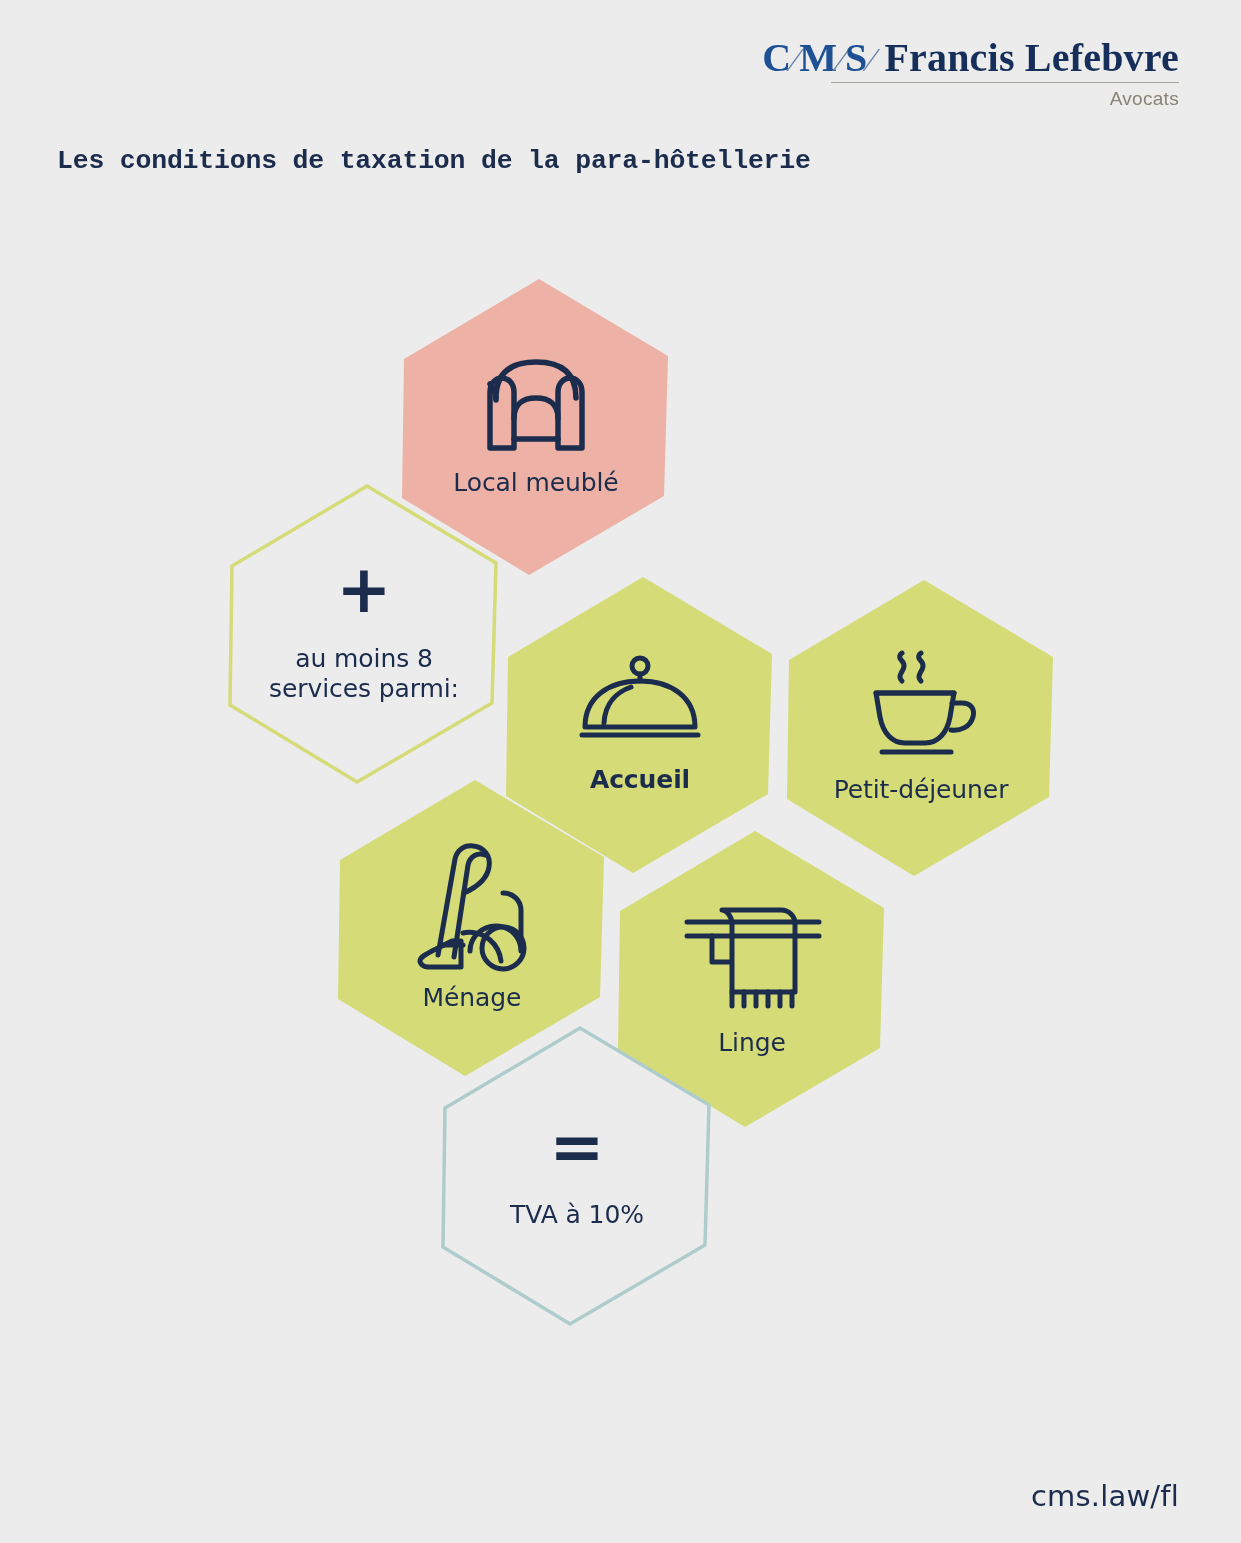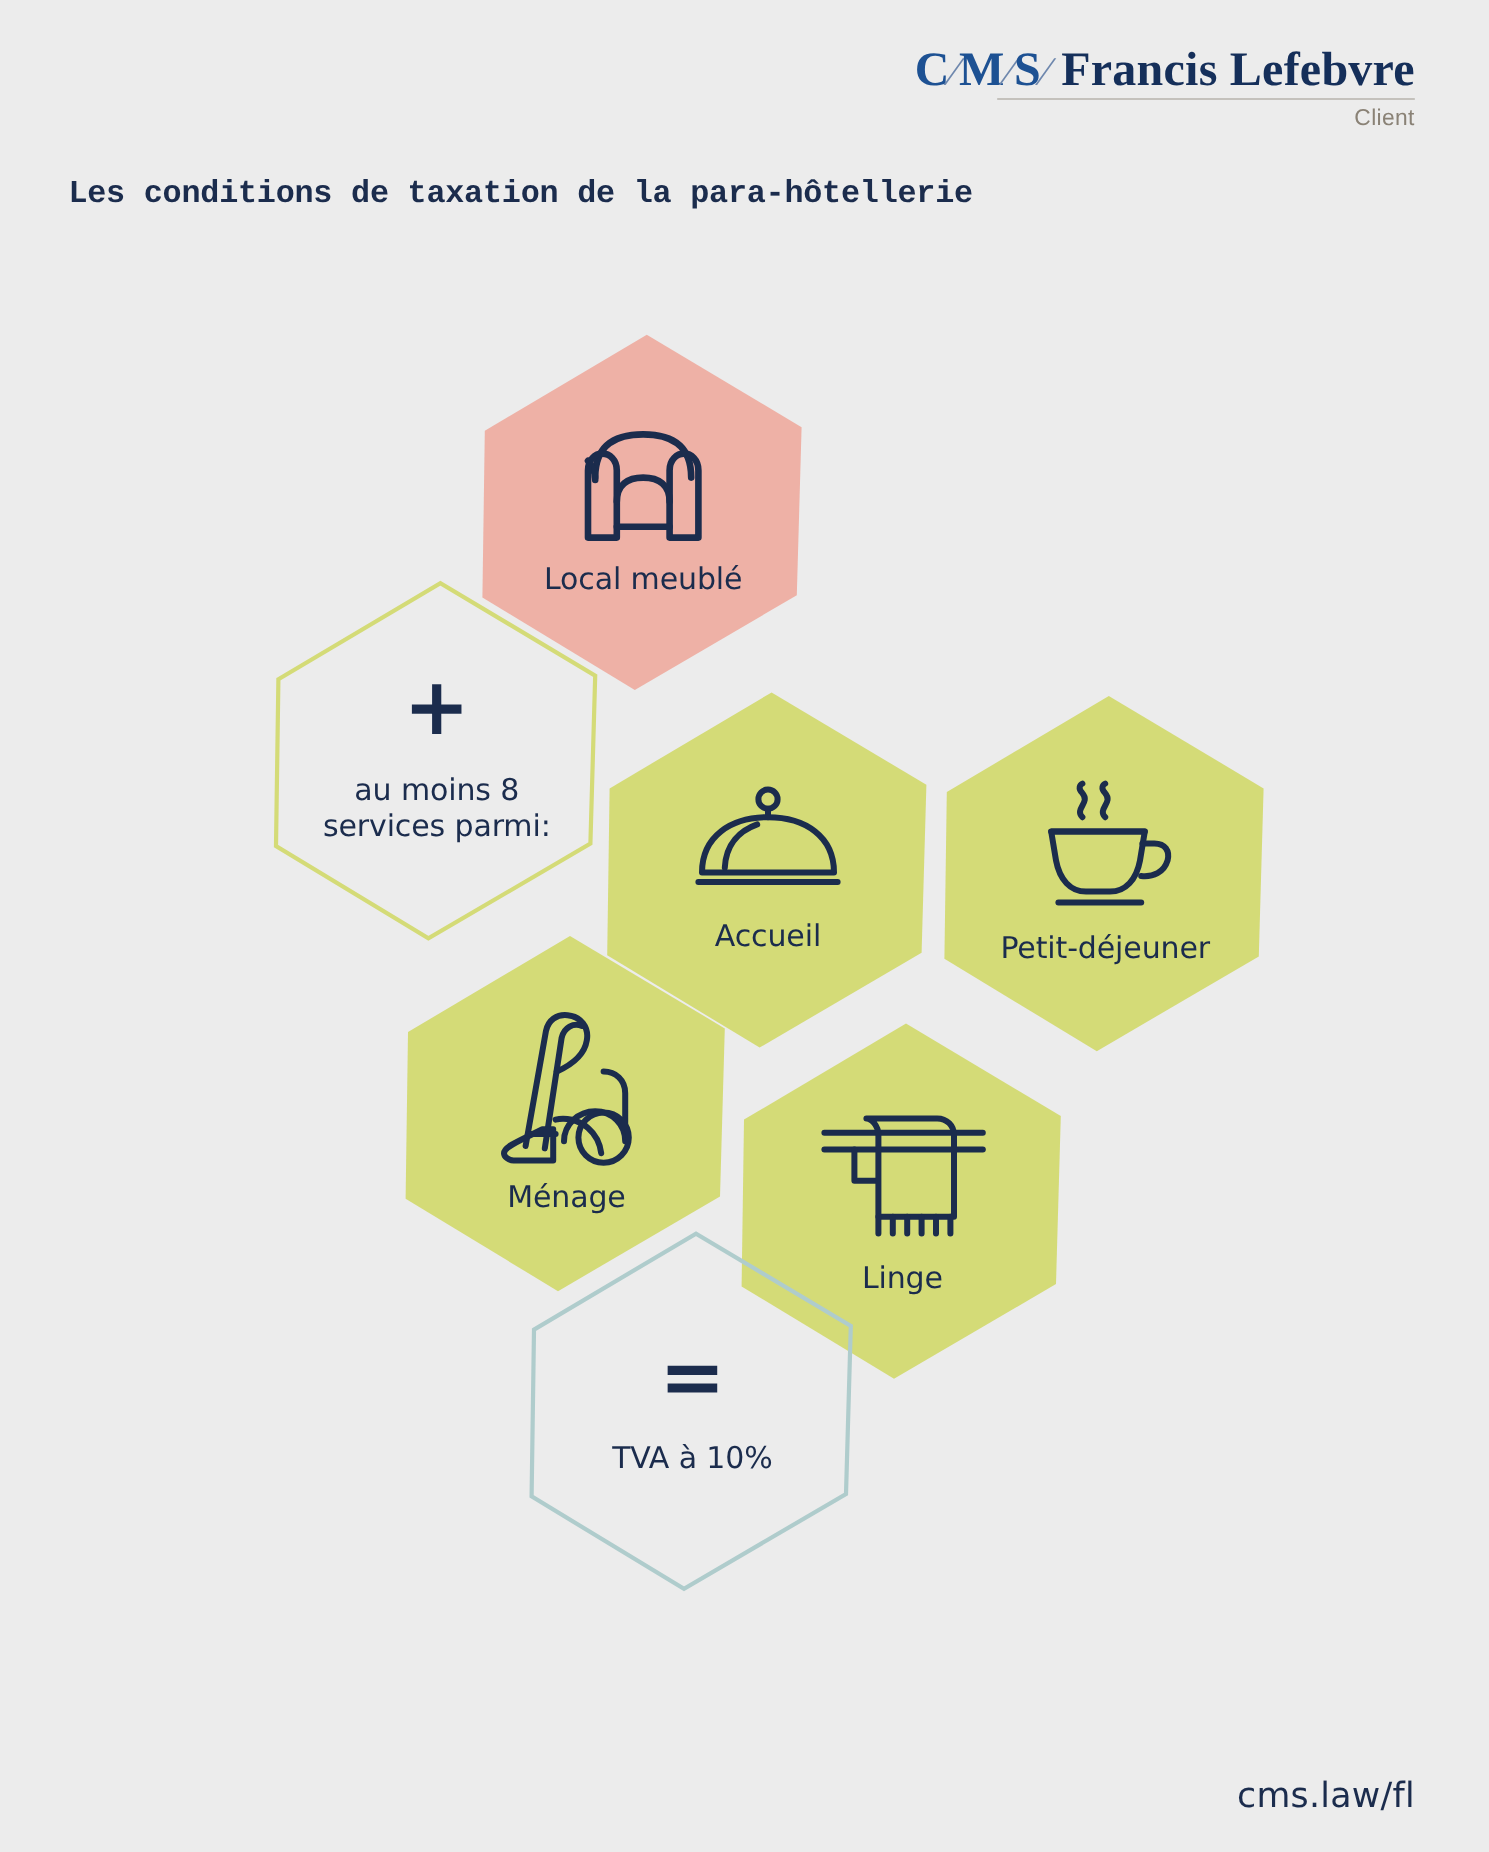--- a/index.html
+++ b/index.html
@@ -131,21 +131,21 @@
     color: #1b2c4d;
     letter-spacing: 0.2px;
   }
 </style>
 </head>
 <body>
 
 <div id="logo-block">
   <span id="logo-wordmark"><span class="cms-part">C</span><span class="slash">⁄</span><span class="cms-part">M</span><span class="slash">⁄</span><span class="cms-part">S</span><span class="slash">⁄</span><span class="fl-part">Francis Lefebvre</span></span>
   <div id="logo-rule"></div>
-  <div id="logo-sub">Client</div>
+  <div id="logo-sub">Avocats</div>
 </div>
 
 <div id="page-title">Les conditions de taxation de la para-hôtellerie</div>
 
 <div id="hex-canvas">
 
   <div class="hex" style="left:400px; top:277px;">
     <svg viewBox="0 0 272 300" aria-hidden="true">
       <polygon class="hex-body" points="4,82 139,2 268,79 264,219 129,298 2,221" fill="#eeb1a6"></polygon>
     </svg>
@@ -168,21 +168,21 @@
     <svg viewBox="0 0 272 300" aria-hidden="true">
       <polygon class="hex-outline" points="4,82 139,2 268,79 264,219 129,298 2,221" stroke="#d4db77"></polygon>
     </svg>
     <div class="hex-content">
       <span class="sym" style="margin-bottom:30px;">+</span>
       <span class="hex-label">au moins 8
 services parmi:</span>
     </div>
   </div>
 
-  <div class="hex" style="left:504px; top:575px;">
+  <div class="hex" style="left:504px; top:575px;font-weight:bold;">
     <svg viewBox="0 0 272 300" aria-hidden="true">
       <polygon class="hex-body" points="4,82 139,2 268,79 264,219 129,298 2,221" fill="#d4db77"></polygon>
     </svg>
     <div class="hex-content">
       <span class="hex-icon" style="margin-bottom:18px;">
         <svg width="122" height="92" viewBox="0 0 122 92" fill="none" stroke="#1b2c4d" stroke-width="5" stroke-linecap="round" stroke-linejoin="round">
           <circle cx="61" cy="11" r="8"></circle>
           <path d="M61,19 L61,26"></path>
           <path d="M6,72 C6,42 30,26 61,26 C92,26 116,42 116,72 Z"></path>
           <path d="M25,68 C26,48 38,37 52,32"></path>
@@ -225,21 +225,21 @@
           <path d="M34,102 L55,102"></path>
           <path d="M55,90 C63,88 74,90 82,97 C89,103 92,110 93,118"></path>
           <path d="M62,108 C62,94 74,83 88,83 C102,83 113,94 113,108 L113,68 C113,57 105,50 95,50"></path>
           <circle cx="95" cy="105" r="21"></circle>
         </svg>
       </span>
       <span class="hex-label">Ménage</span>
     </div>
   </div>
 
-  <div class="hex" style="left:616px; top:851px;">
+  <div class="hex" style="left:616px; top:829px;">
     <svg viewBox="0 0 272 300" aria-hidden="true">
       <polygon class="hex-body" points="4,82 139,2 268,79 264,219 129,298 2,221" fill="#d4db77"></polygon>
     </svg>
     <div class="hex-content">
       <span class="hex-icon" style="margin-bottom:16px;">
         <svg width="134" height="112" viewBox="0 0 134 112" fill="none" stroke="#1b2c4d" stroke-width="5" stroke-linecap="round" stroke-linejoin="round">
           <path d="M2,22 L134,22"></path>
           <path d="M2,36 L134,36"></path>
           <path d="M27,36 L27,62 L45,62"></path>
           <path d="M37,10 L96,10 C104,10 110,16 110,24 L110,92 L47,92 L47,24 C47,16 41,10 37,10 Z"></path>

